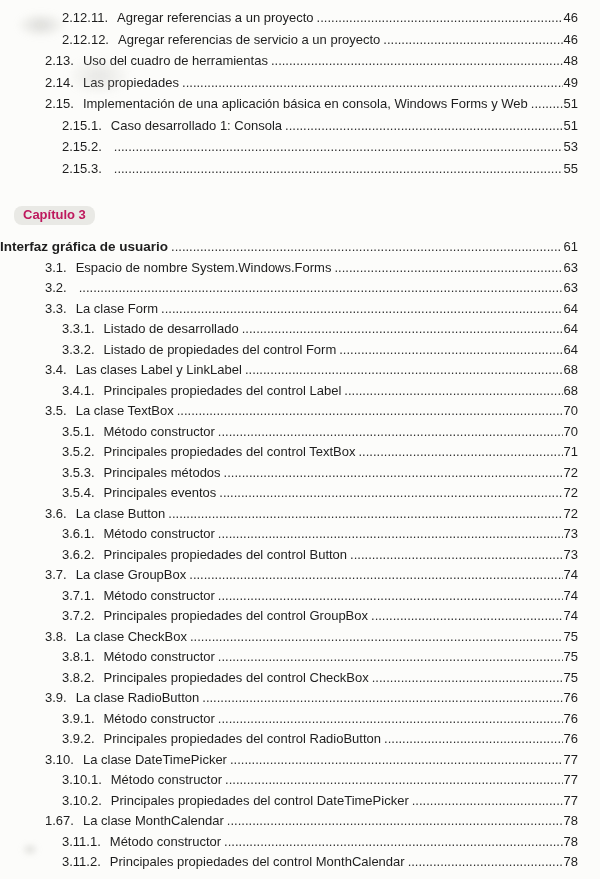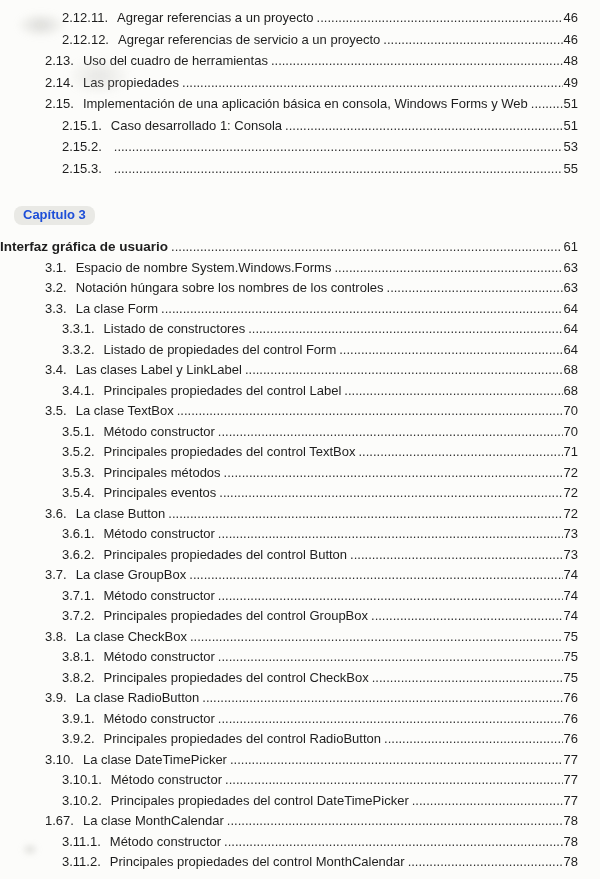--- a/index.html
+++ b/index.html
@@ -14,21 +14,21 @@
   .toc3 .row{height:20.5px;line-height:20.5px;}
   .lvl2{padding-left:45px;}
   .lvl3{padding-left:62px;}
   .num{margin-right:9px;white-space:nowrap;flex-shrink:0;}
   .label{white-space:nowrap;flex-shrink:0;}
   .leader{flex:1 1 0;min-width:0;overflow:hidden;white-space:nowrap;margin:0 1px 0 3px;color:#2d2d2d;}
   .leader::after{content:"..................................................................................................................................................................................................................";}
   .pg{white-space:nowrap;flex-shrink:0;min-width:14px;text-align:center;}
   .badge{
     display:inline-block;margin:27px 0 0 14px;background:#e9e9e5;border-radius:8px;
-    padding:2px 9px 3px 9px;font-weight:bold;font-size:13px;line-height:14px;color:#1d4ed8;
+    padding:2px 9px 3px 9px;font-weight:bold;font-size:13px;line-height:14px;color:#be185d;
   }
   .toc3{margin-top:12px;}
   .title-row{height:21px;line-height:21px;}
   .title-row .title{font-weight:bold;font-size:13.5px;white-space:nowrap;flex-shrink:0;}
   .title-row .pg{margin-left:3px;}
   .smudge{position:absolute;pointer-events:none;filter:blur(3px);}
   .s1{left:16px;top:12px;width:50px;height:26px;background:radial-gradient(ellipse,rgba(158,158,152,.35),rgba(158,158,152,0) 70%);}
   .s2{left:66px;top:56px;width:66px;height:40px;background:radial-gradient(ellipse,rgba(168,168,162,.25),rgba(168,168,162,0) 70%);}
   .s3{left:22px;top:844px;width:16px;height:11px;background:radial-gradient(ellipse,rgba(148,148,142,.4),rgba(148,148,142,0) 70%);}
 </style>
@@ -98,33 +98,32 @@
       <span class="pg">61</span>
     </div>
   <div class="row lvl2">
     <span class="num">3.1.</span>
     <span class="label">Espacio de nombre System.Windows.Forms</span>
     <span class="leader"></span>
     <span class="pg">63</span>
   </div>
       <div class="row lvl2">
     <span class="num">3.2.</span>
-    <span class="label">Notación húngara sobre los nombres de los controles</span>
     <span class="leader"></span>
     <span class="pg">63</span>
   </div>
       <div class="row lvl2">
     <span class="num">3.3.</span>
     <span class="label">La clase Form</span>
     <span class="leader"></span>
     <span class="pg">64</span>
   </div>
       <div class="row lvl3">
     <span class="num">3.3.1.</span>
-    <span class="label">Listado de constructores</span>
+    <span class="label">Listado de desarrollado</span>
     <span class="leader"></span>
     <span class="pg">64</span>
   </div>
       <div class="row lvl3">
     <span class="num">3.3.2.</span>
     <span class="label">Listado de propiedades del control Form</span>
     <span class="leader"></span>
     <span class="pg">64</span>
   </div>
       <div class="row lvl2">

